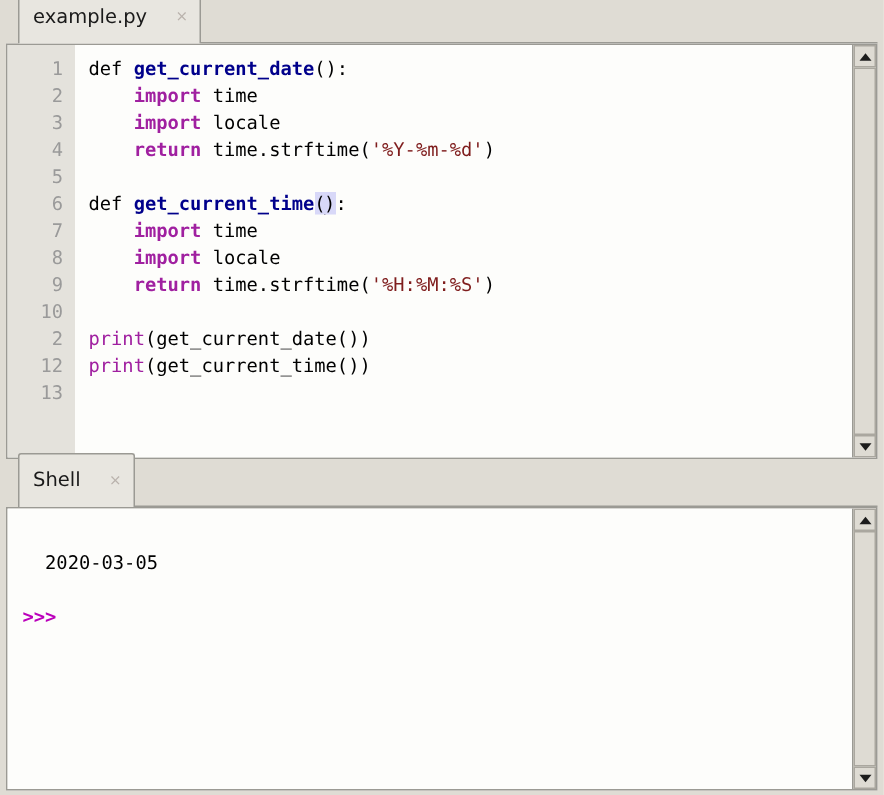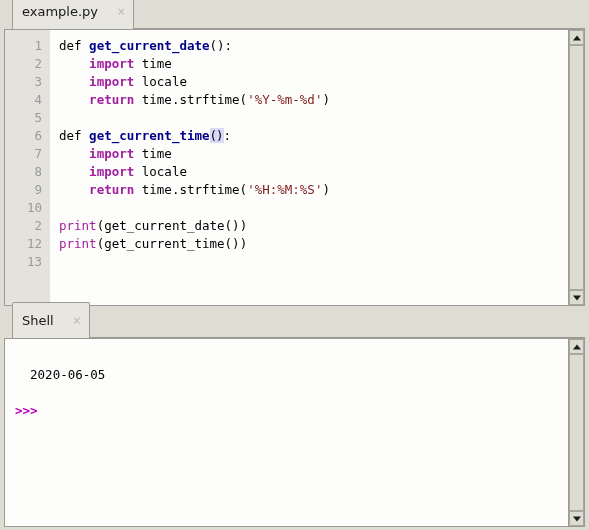--- a/index.html
+++ b/index.html
@@ -267,21 +267,21 @@
 
     <div class="tabrow">
       <div class="tab">
         <span class="tab-label">Shell</span>
         <span class="tab-close">×</span>
       </div>
       <div class="tabrow-filler"></div>
     </div>
 
     <div class="body" id="shell-body">
-      <div class="shell-text" id="shell-text"><div>&nbsp;</div><div><span class="sh-out">  2020-06-05</span></div><div>&nbsp;</div><div><span class="sh-prompt">&gt;&gt;&gt;</span></div></div>
+      <div class="shell-text" id="shell-text"><div>&nbsp;</div><div><span class="sh-out">  2020-03-05</span></div><div>&nbsp;</div><div><span class="sh-prompt">&gt;&gt;&gt;</span></div></div>
       <div class="vscroll">
         <div class="sb-btn sb-up"></div>
         <div class="sb-track">
           <div class="sb-thumb" id="shell-thumb" style="height: 100%;"></div>
         </div>
         <div class="sb-btn sb-down"></div>
       </div>
     </div>
   </div>
 

